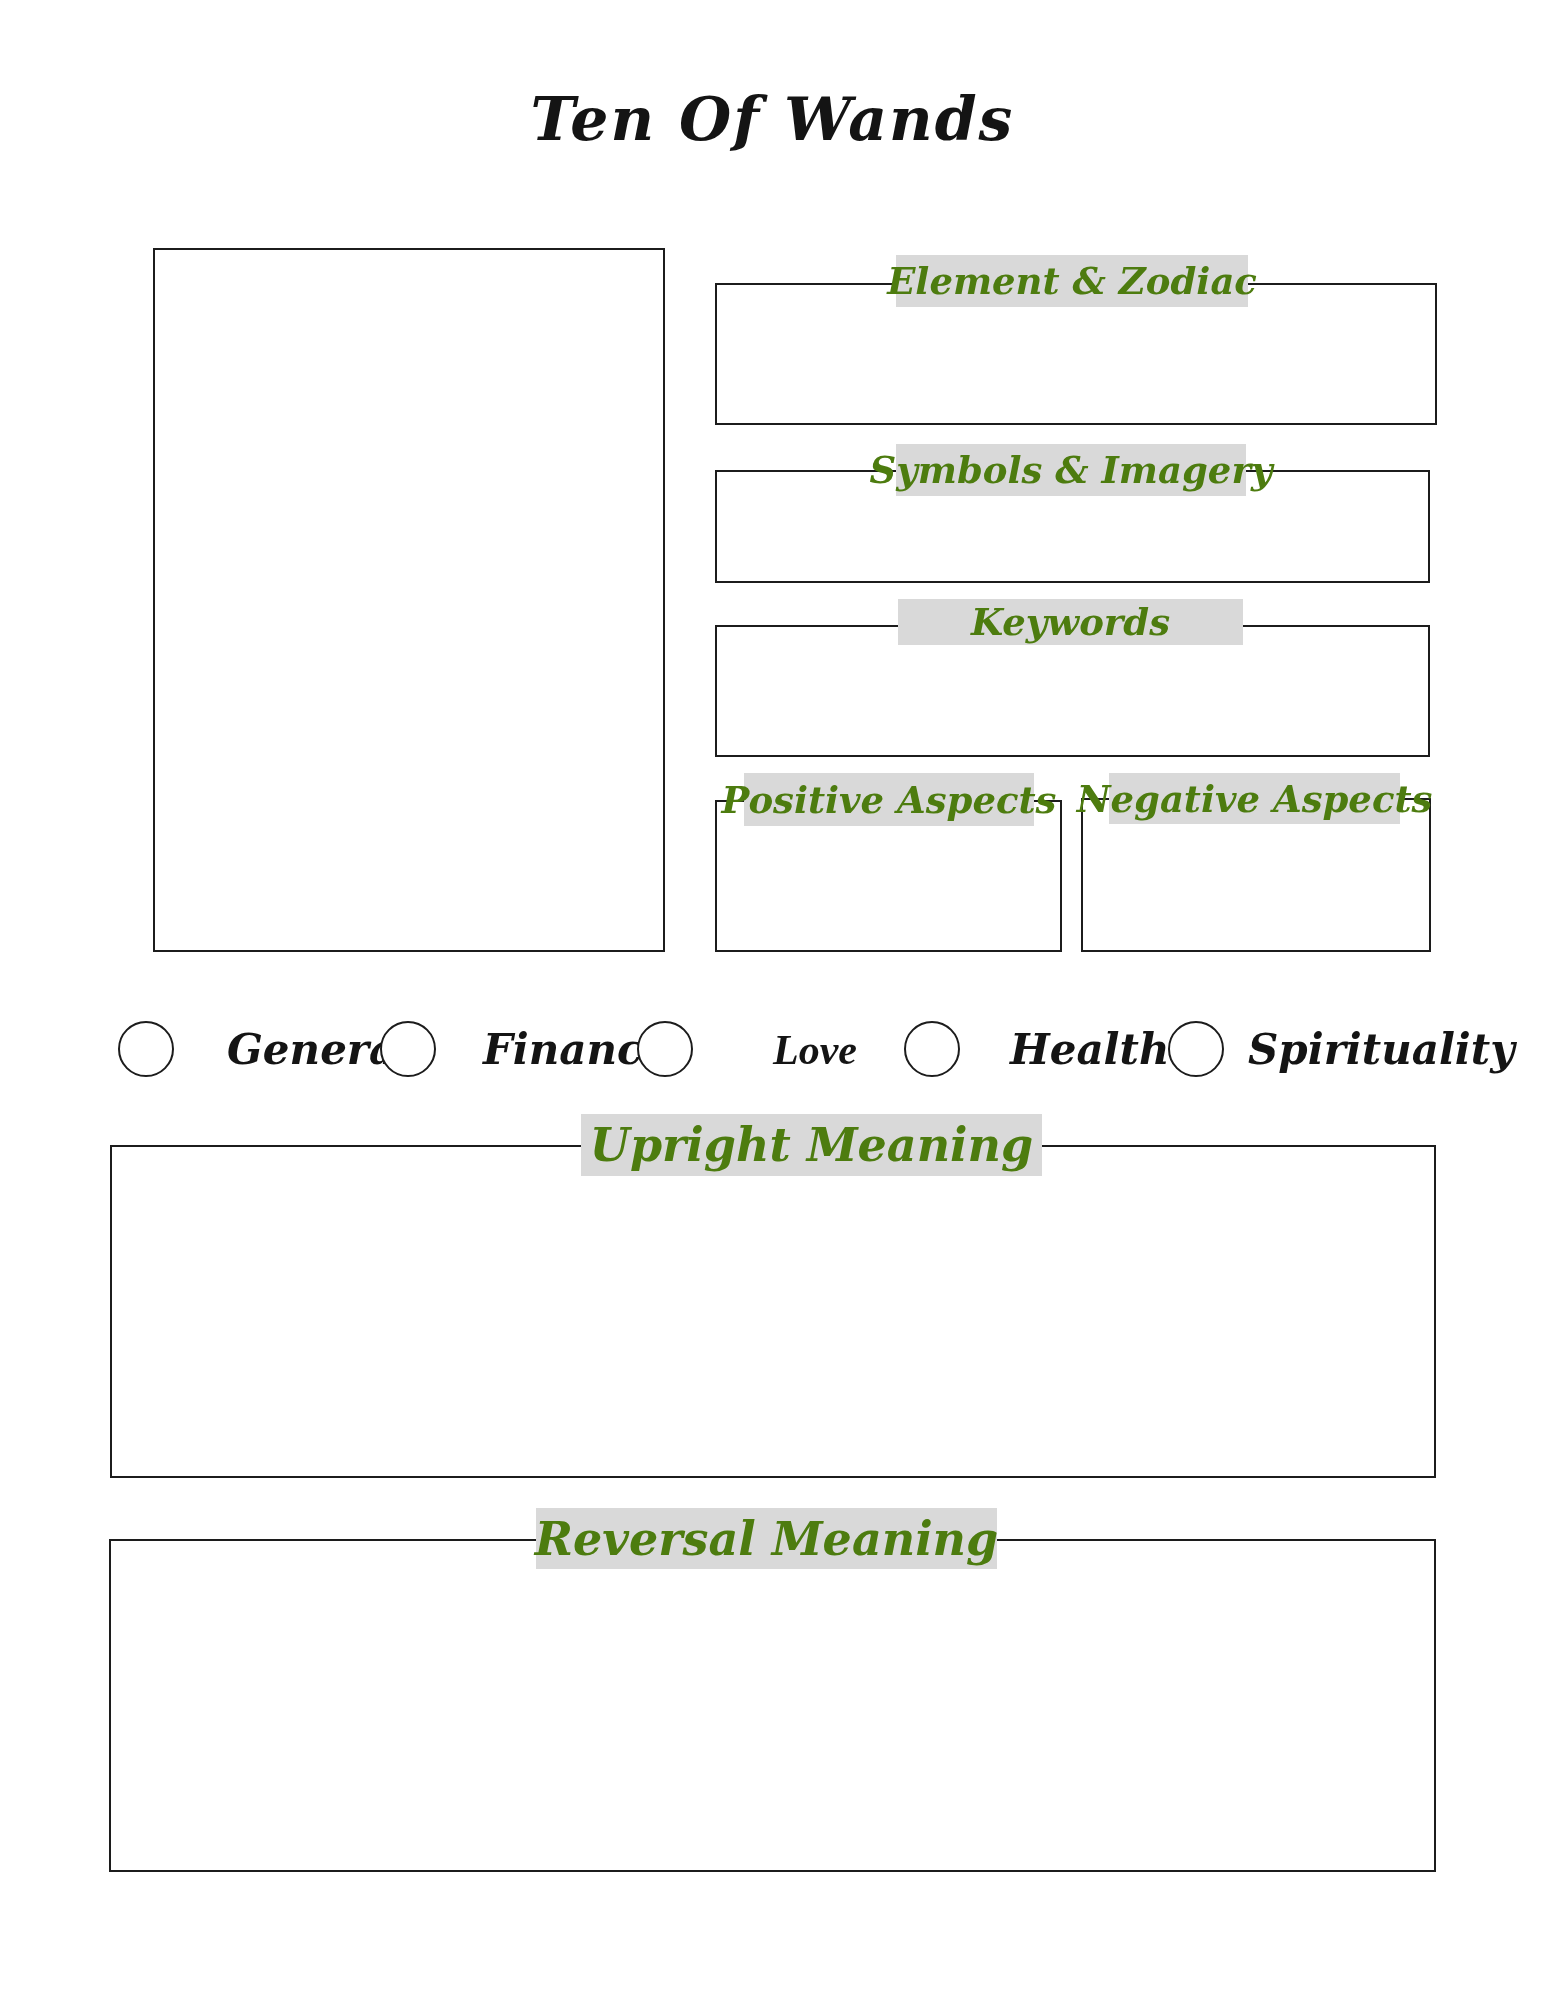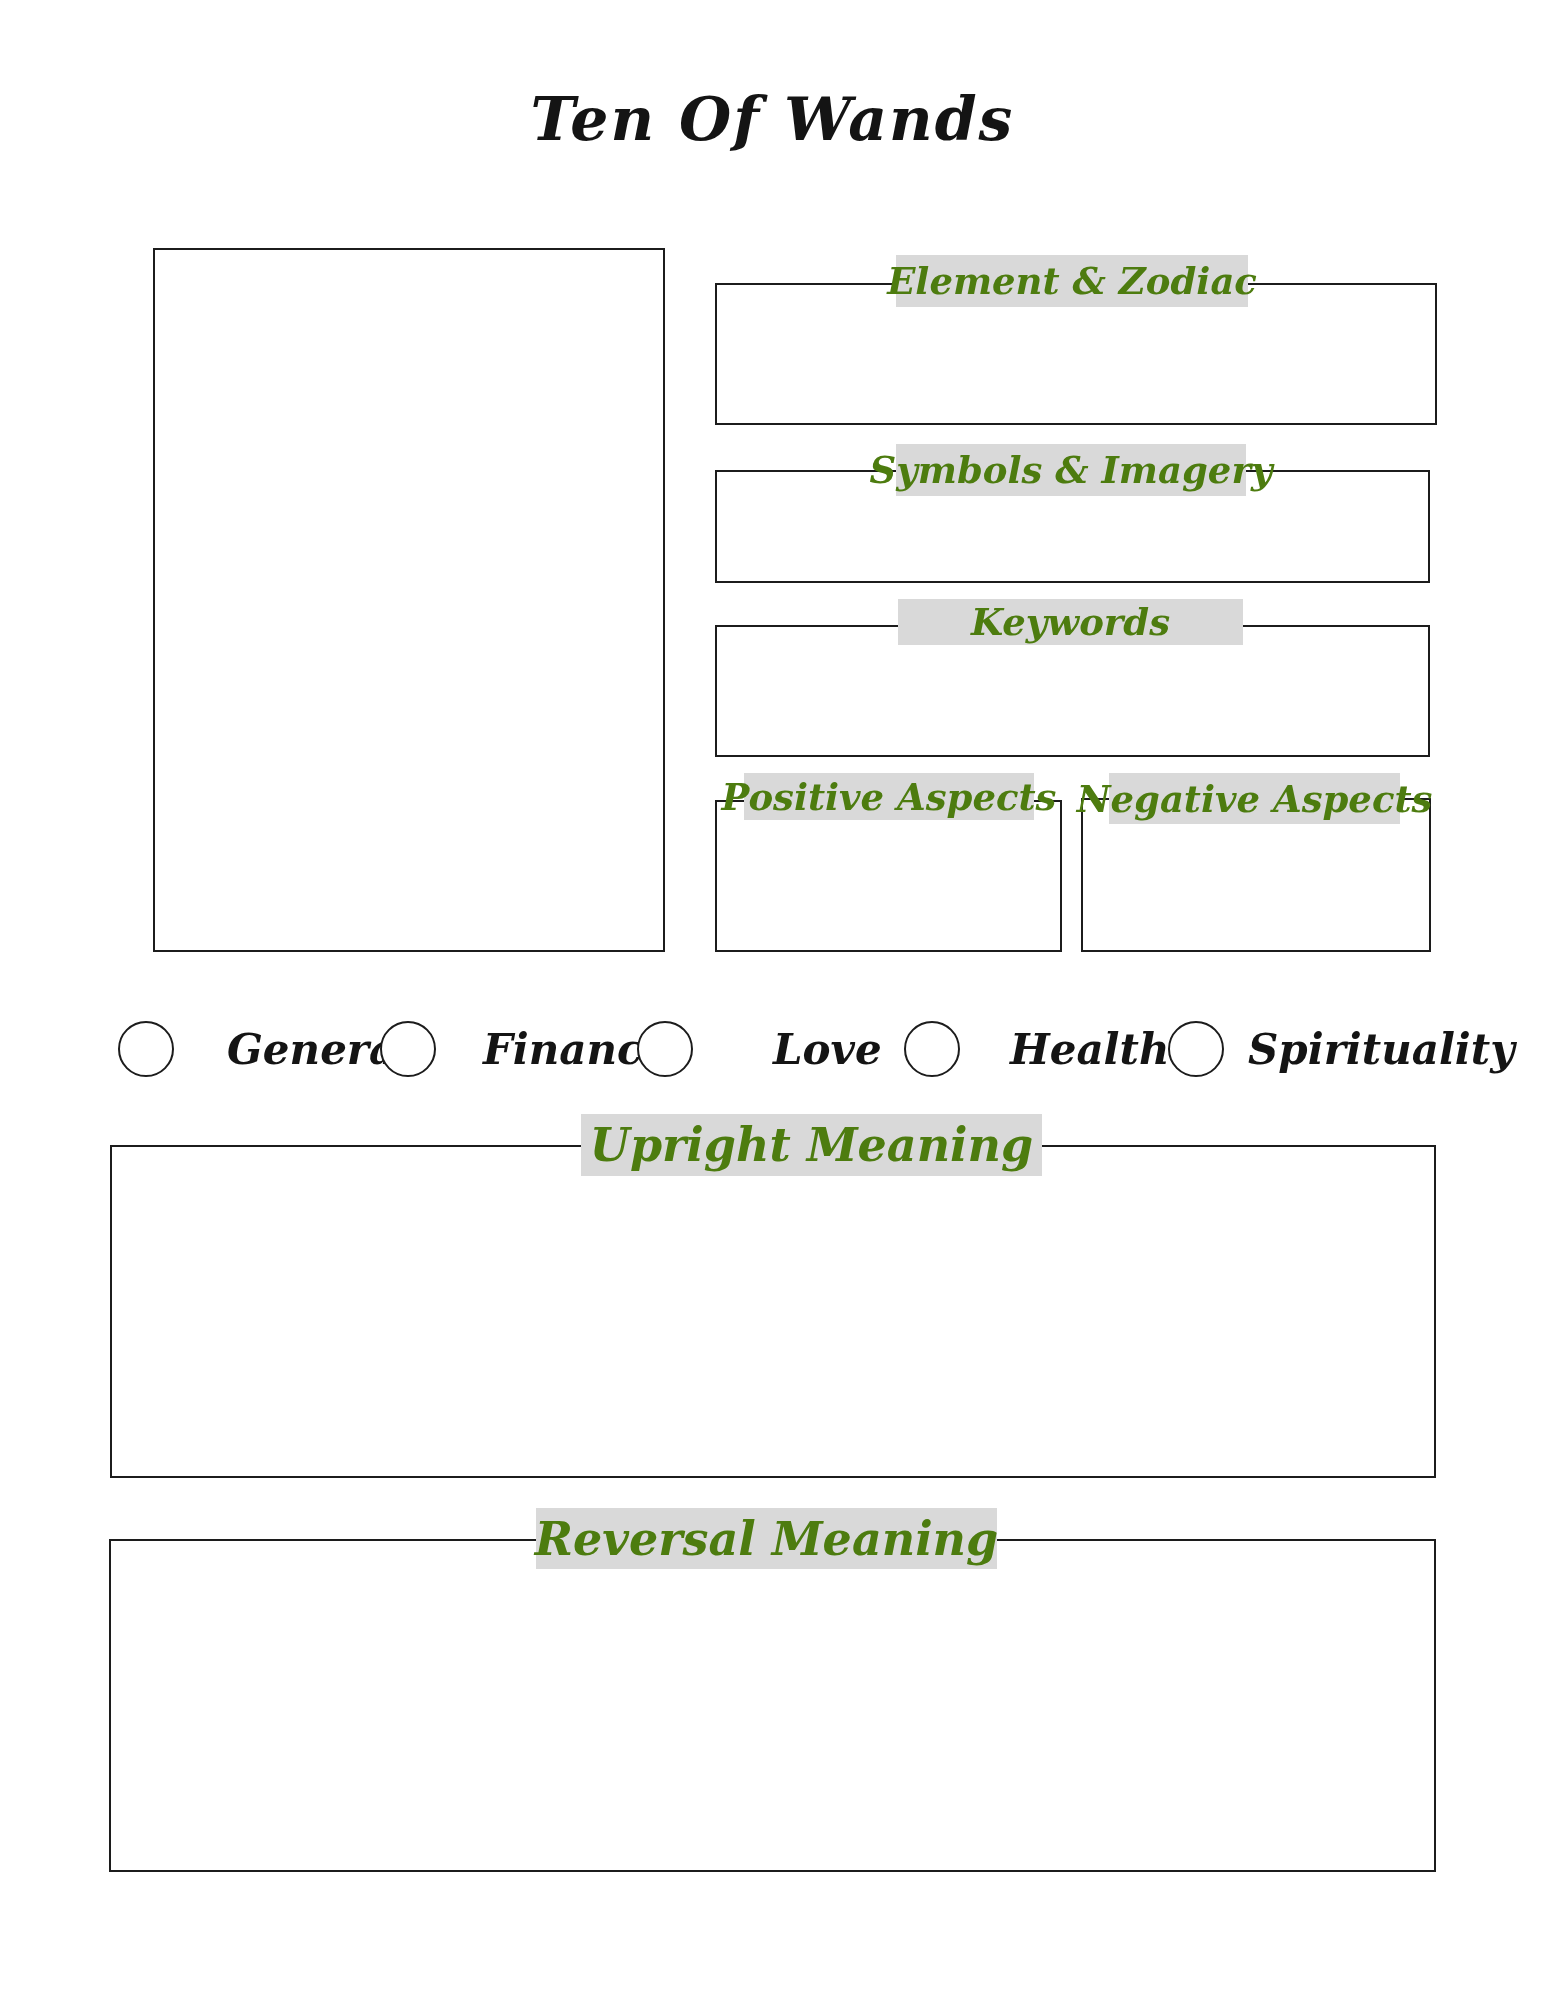--- a/index.html
+++ b/index.html
@@ -58,21 +58,21 @@
   .keywords-box { left: 715px;  top: 625px;  width: 715px;  height: 132px; }
   .positive-box { left: 715px;  top: 800px;  width: 347px;  height: 152px; }
   .negative-box { left: 1081px; top: 798px;  width: 350px;  height: 154px; }
   .upright-box  { left: 110px;  top: 1145px; width: 1326px; height: 333px; }
   .reversal-box { left: 109px;  top: 1539px; width: 1327px; height: 333px; }
 
   
   .element-badge  { left: 896px;  top: 255px;  width: 352px; height: 52px; }
   .symbols-badge  { left: 896px;  top: 444px;  width: 350px; height: 52px; }
   .keywords-badge { left: 898px;  top: 599px;  width: 345px; height: 46px; }
-  .positive-badge { left: 744px;  top: 773px;  width: 290px; height: 47px; }
+  .positive-badge { left: 744px;  top: 773px;  width: 290px; height: 53px; }
   .negative-badge { left: 1109px; top: 773px;  width: 291px; height: 51px; }
   .upright-badge  { left: 536px;  top: 1114px; width: 461px; height: 62px; font-size: 46px; margin-left: 45px; }
   .reversal-badge { left: 536px;  top: 1508px; width: 461px; height: 61px; font-size: 46px; }
 
   
   .cat-circle {
     position: absolute;
     top: 1021px;
     width: 56px;
     height: 56px;
@@ -87,21 +87,21 @@
     height: 56px;
     line-height: 56px;
     font-size: 42px;
     font-style: italic;
     font-weight: bold;
     color: #141414;
     white-space: nowrap;
   }
   .c1 { left: 118px; }  .l1 { left: 227px; }
   .c2 { left: 380px; }  .l2 { left: 483px; }
-  .c3 { left: 637px; }  .l3 { left: 773px; }
+  .c3 { left: 637px; }  .l3 { left: 773px; font-family: Liberation Serif, serif; }
   .c4 { left: 904px; }  .l4 { left: 1010px; }
   .c5 { left: 1168px; } .l5 { left: 1248px; }
 </style>
 </head>
 <body>
 
 <div class="page">
 
   <h1 class="title script">Ten Of Wands</h1>
 

